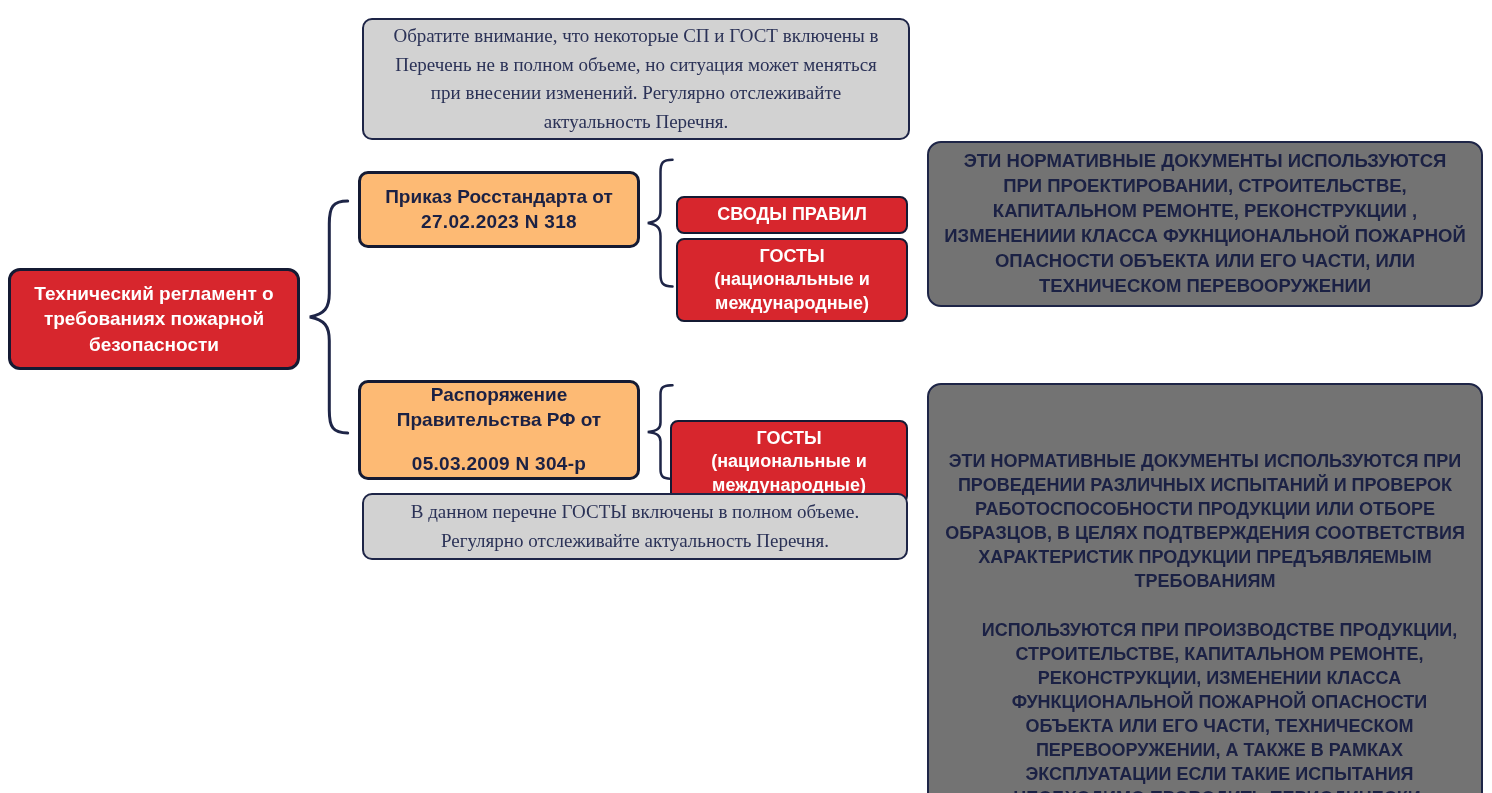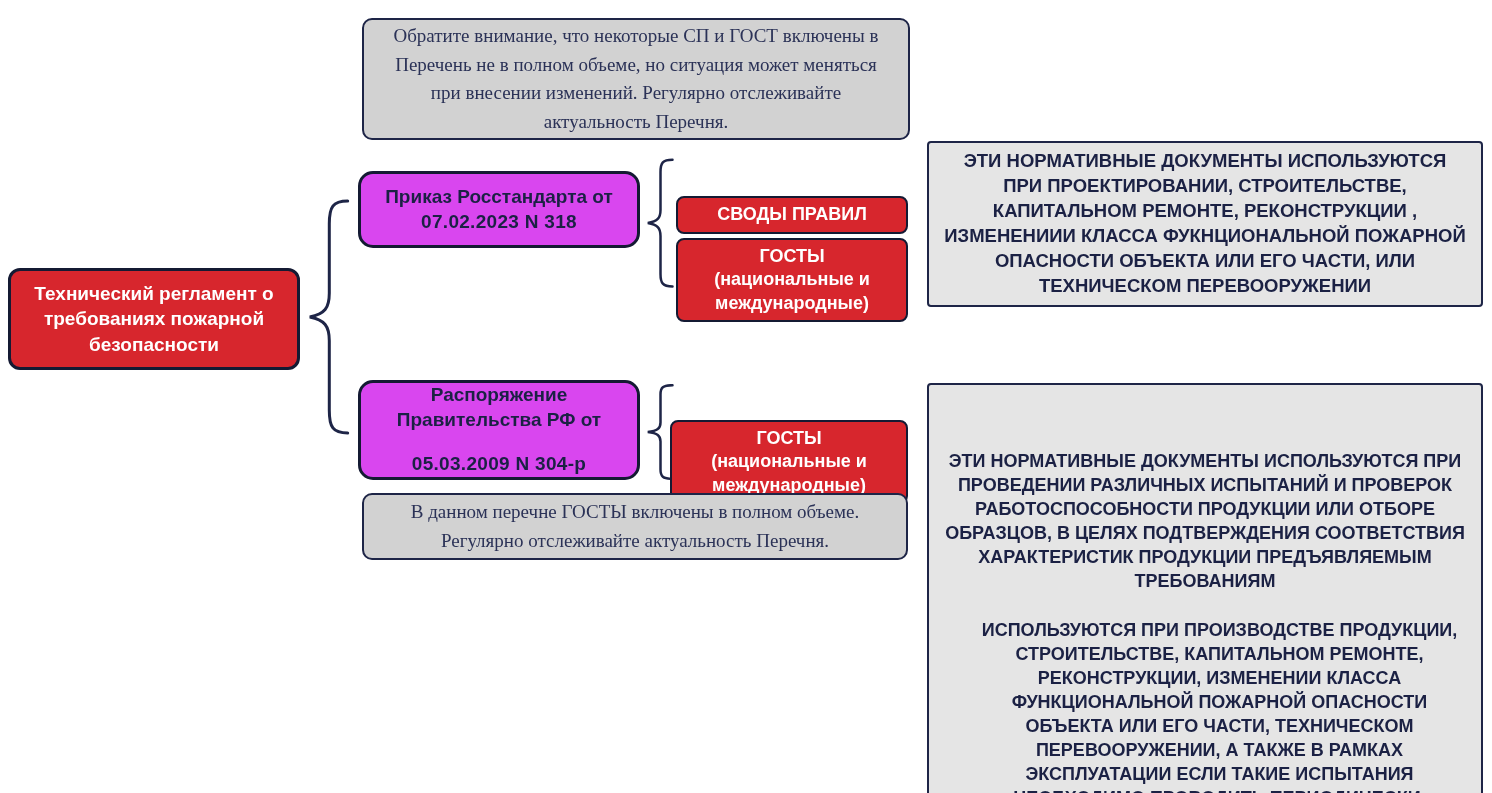--- a/index.html
+++ b/index.html
@@ -30,41 +30,41 @@
   .rootbox{
     background:#d7262d;
     border:3px solid #141a33;
     border-radius:12px;
     color:#ffffff;
     font-size:19px;line-height:1.35;font-weight:700;
     padding:24px 14px;
     justify-content:center;
   }
   .order{
-    background:#d946ef;
+    background:#fdba74;
     border:3px solid #141a33;
-    border-radius:15px;
+    border-radius:10px;
     color:#1b2144;
     font-size:19px;line-height:1.3;font-weight:700;
     padding:6px 12px;
   }
   .order .num{display:block;font-weight:700;letter-spacing:.3px;}
   .doc{
     background:#d7262d;
     border:2.5px solid #141a33;
     border-radius:8px;
     color:#ffffff;
     font-size:18px;line-height:1.3;font-weight:700;
     padding:4px 10px;
     margin-top:36px;
   }
   .usage{
-    background:#e5e5e5;
+    background:#737373;
     border:2.5px solid #1e2547;
-    border-radius:4px;
+    border-radius:14px;
     color:#1b2144;
     font-size:18.5px;line-height:1.35;font-weight:700;
     padding:7px 14px;
     align-items:center;
   }
   .usage2{font-size:18px;line-height:1.33;padding:8px 14px;}
   .usage p{margin:0;}
   .usage p + p{margin-top:25px;margin-left:29px;}
   .brace{position:absolute;}
   .brace svg{display:block;width:100%;height:100%;}
@@ -83,21 +83,21 @@
   </div>
 
   <div class="brace" style="left:304px;top:198px;width:46px;height:238px;">
     <svg viewBox="0 0 40 240" preserveAspectRatio="none" aria-hidden="true">
       <path d="M38 3 C25 3 22 9 22 26 L22 96 C22 111 18 117 5 120 C18 123 22 129 22 144 L22 214 C22 231 25 237 38 237" fill="none" stroke="#1e2547" stroke-width="3" stroke-linecap="round" vector-effect="non-scaling-stroke"></path>
     </svg>
   </div>
 
   <div class="box order" style="left:358px;top:171px;width:282px;height:77px;">
     <span>Приказ Росстандарта от</span>
-    <span class="num">07.02.2023 N 318</span>
+    <span class="num">27.02.2023 N 318</span>
   </div>
 
   <div class="brace" style="left:644px;top:158px;width:30px;height:130px;">
     <svg viewBox="0 0 40 240" preserveAspectRatio="none" aria-hidden="true">
       <path d="M38 3 C25 3 22 9 22 26 L22 96 C22 111 18 117 5 120 C18 123 22 129 22 144 L22 214 C22 231 25 237 38 237" fill="none" stroke="#1e2547" stroke-width="2.5" stroke-linecap="round" vector-effect="non-scaling-stroke"></path>
     </svg>
   </div>
 
   <div class="box doc" style="left:676px;top:160px;width:232px;height:38px;">
     <span>СВОДЫ ПРАВИЛ</span>

